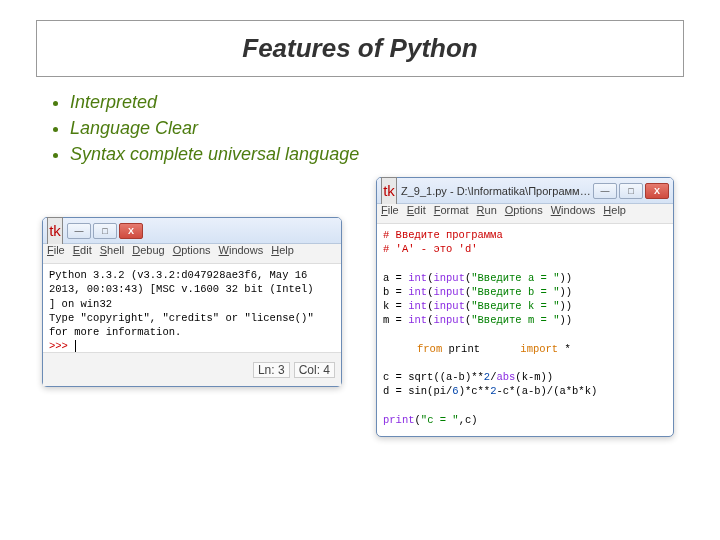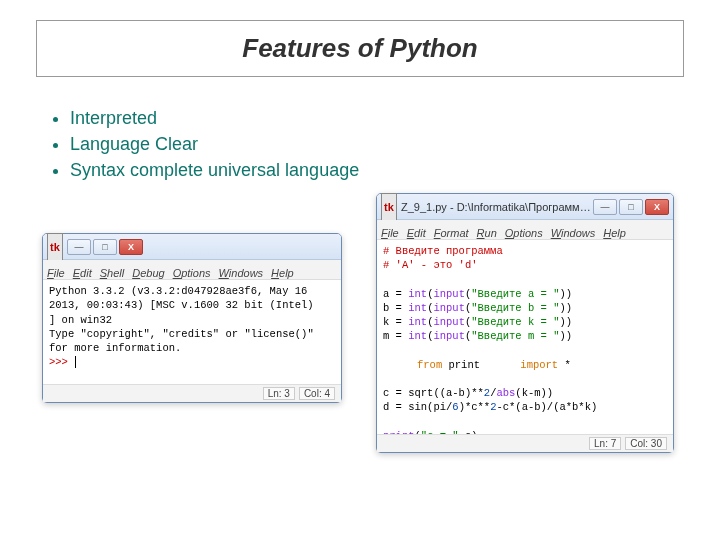--- a/index.html
+++ b/index.html
@@ -5,36 +5,37 @@
   * { box-sizing: border-box; margin: 0; padding: 0; }
   body {
     width: 720px;
     height: 540px;
     background: #fff;
     font-family: Verdana, Geneva, sans-serif;
     position: relative;
     overflow: hidden;
   }
   .title-box {
-    margin: 20px 36px 28px 36px;
+    margin: 20px 36px 12px 36px;
     border: 1px solid #999;
     padding: 12px 20px;
     text-align: center;
   }
   .title-box h1 {
     font-size: 26px;
     font-weight: bold;
     font-style: italic;
     color: #333;
   }
   .bullets {
     margin: 8px 36px 10px 60px;
     font-size: 18px;
-    color: #0f766e;
+    color: #4d7c0f;
     line-height: 1.45;
+    font-style: italic;
   }
   .bullets li { list-style: disc; margin-left: 10px; }
   .windows-area {
     position: relative;
     height: 300px;
   }
   .win {
     position: absolute;
     border: 1px solid #6b8bb5;
     border-radius: 5px;
@@ -53,21 +54,21 @@
     display: flex;
     align-items: center;
     padding: 0 4px;
     border-radius: 4px 4px 0 0;
   }
   .tk-icon {
     width: 16px; height: 28px;
     background: #e8e8e8;
     border: 1px solid #888;
     display: flex; align-items: center; justify-content: center;
-    font-size: 11px; color: #b00; font-weight: bold;
+    font-size: 15px; color: #b00; font-weight: normal;
     margin-right: 4px;
   }
   .win-title { flex: 1; color: #333; font-size: 11px; white-space: nowrap; overflow: hidden; text-overflow: ellipsis; }
   .win-btns { display: flex; gap: 2px; }
   .wb {
     width: 24px; height: 16px;
     border-radius: 2px;
     border: 1px solid #98a8c0;
     background: linear-gradient(#f3f7fd,#dbe6f5);
     display: flex; align-items: center; justify-content: center;
@@ -77,48 +78,47 @@
     background: linear-gradient(#e57a6f,#cf4b3f);
     border-color: #a83b31;
     color: #fff;
     font-weight: bold;
   }
   .menubar {
     height: 20px;
     background: #f3f3f3;
     border-bottom: 1px solid #ddd;
     display: flex;
-    align-items: flex-end;
+    align-items: flex-start;
     padding: 0 4px;
     gap: 8px;
     font-size: 11px;
     color: #444;
-    font-style: italic;
   }
   .menubar span { cursor: default; }
   .menubar span::first-letter { text-decoration: underline; }
   .code {
     flex: 1;
     padding: 4px 6px;
     font-family: "Courier New", monospace;
     font-size: 10.5px;
     line-height: 1.35;
     color: #000;
     overflow: hidden;
     white-space: pre;
   }
   .statusbar {
-    height: 18px;
+    height: 34px;
     border-top: 1px solid #ddd;
     background: #f3f3f3;
     display: flex;
     justify-content: flex-end;
     align-items: center;
     padding: 0 6px;
-    font-size: 10px;
+    font-size: 12px;
     color: #444;
     gap: 4px;
   }
   .red { color: #c00; }
   .orange { color: #d47400; margin-left: 34px; }
   .green { color: #008000; }
   .purple { color: #8a2be2; }
   .blue { color: #0044aa; }
   .caret { border-left: 1px solid #000; margin-left: 1px; height: 12px; display: inline-block; vertical-align: middle; }
   .sb-cell { border: 1px solid #ccc; padding: 0 4px; background: #fafafa; }
@@ -197,19 +197,15 @@
 
 <span class="orange">from</span><span> print </span><span class="orange">import</span><span> *</span>
 
 <span>c = sqrt((a-b)**</span><span class="blue">2</span><span>/</span><span class="purple">abs</span><span>(k-m))</span>
 <span>d = sin(pi/</span><span class="blue">6</span><span>)*c**</span><span class="blue">2</span><span>-c*(a-b)/(a*b*k)</span>
 
 <span class="purple">print</span><span>(</span><span class="green">"c = "</span><span>,c)</span>
 
 
 </div>
-    <div class="statusbar">
-      <span class="sb-cell">Ln: 7</span>
-      <span class="sb-cell">Col: 30</span>
-    </div>
   </div>
 
 </div>
 
 </body></html>

